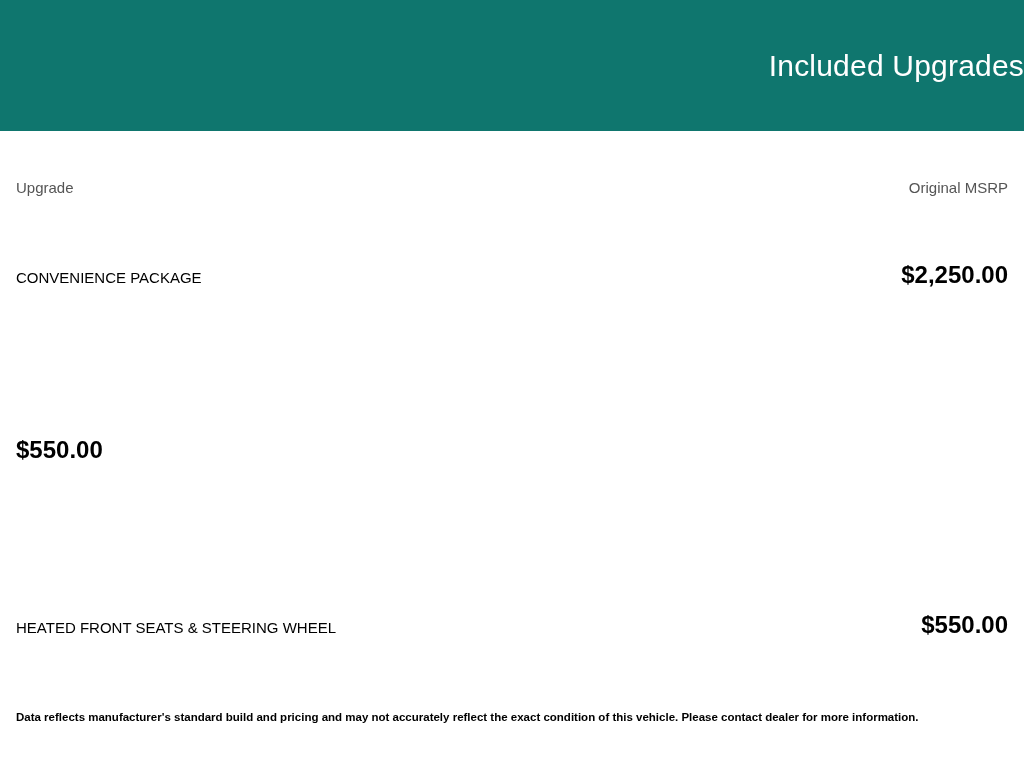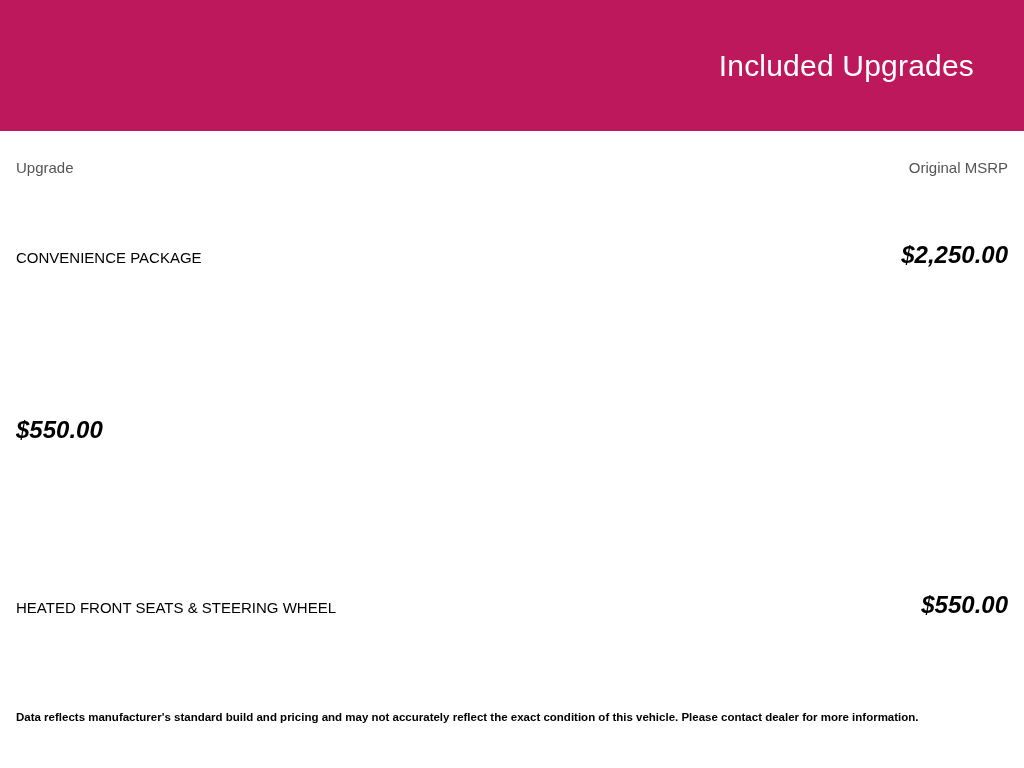--- a/index.html
+++ b/index.html
@@ -13,28 +13,27 @@
     font-family: "Liberation Sans", sans-serif;
     overflow: hidden;
   }
   .page {
     width: 1024px;
     height: 768px;
     position: relative;
     box-sizing: border-box;
   }
   .header-bar {
-    background: #be185d;
+    background: #0f766e;
     height: 131px;
     width: 100%;
     display: flex;
     align-items: center;
     justify-content: flex-end;
     box-sizing: border-box;
-    padding-right: 50px;
   }
   .header-title {
     color: #ffffff;
     font-size: 30px;
     font-weight: 400;
     letter-spacing: 0.2px;
     line-height: 1;
   }
   .content {
     padding: 0 16px;
@@ -46,20 +45,21 @@
     align-items: baseline;
     padding-top: 28px;
   }
   .col-head {
     color: #555555;
     font-size: 15px;
     font-weight: 400;
   }
   .col-head.right {
     text-align: left;
+    margin-top: 20px;
   }
   .rows {
     margin-top: 14px;
   }
   .upgrade-row {
     display: flex;
     justify-content: space-between;
     align-items: baseline;
     height: 175px;
     box-sizing: border-box;
@@ -71,21 +71,20 @@
     font-weight: 400;
     line-height: 1.1;
   }
   .upgrade-price {
     color: #000000;
     font-size: 24px;
     font-weight: bold;
     text-align: right;
     line-height: 1.1;
     white-space: nowrap;
-    font-style: italic;
   }
   .disclaimer {
     position: absolute;
     left: 16px;
     right: 16px;
     top: 711px;
     font-size: 11.5px;
     font-weight: bold;
     color: #000000;
     line-height: 1.2;

